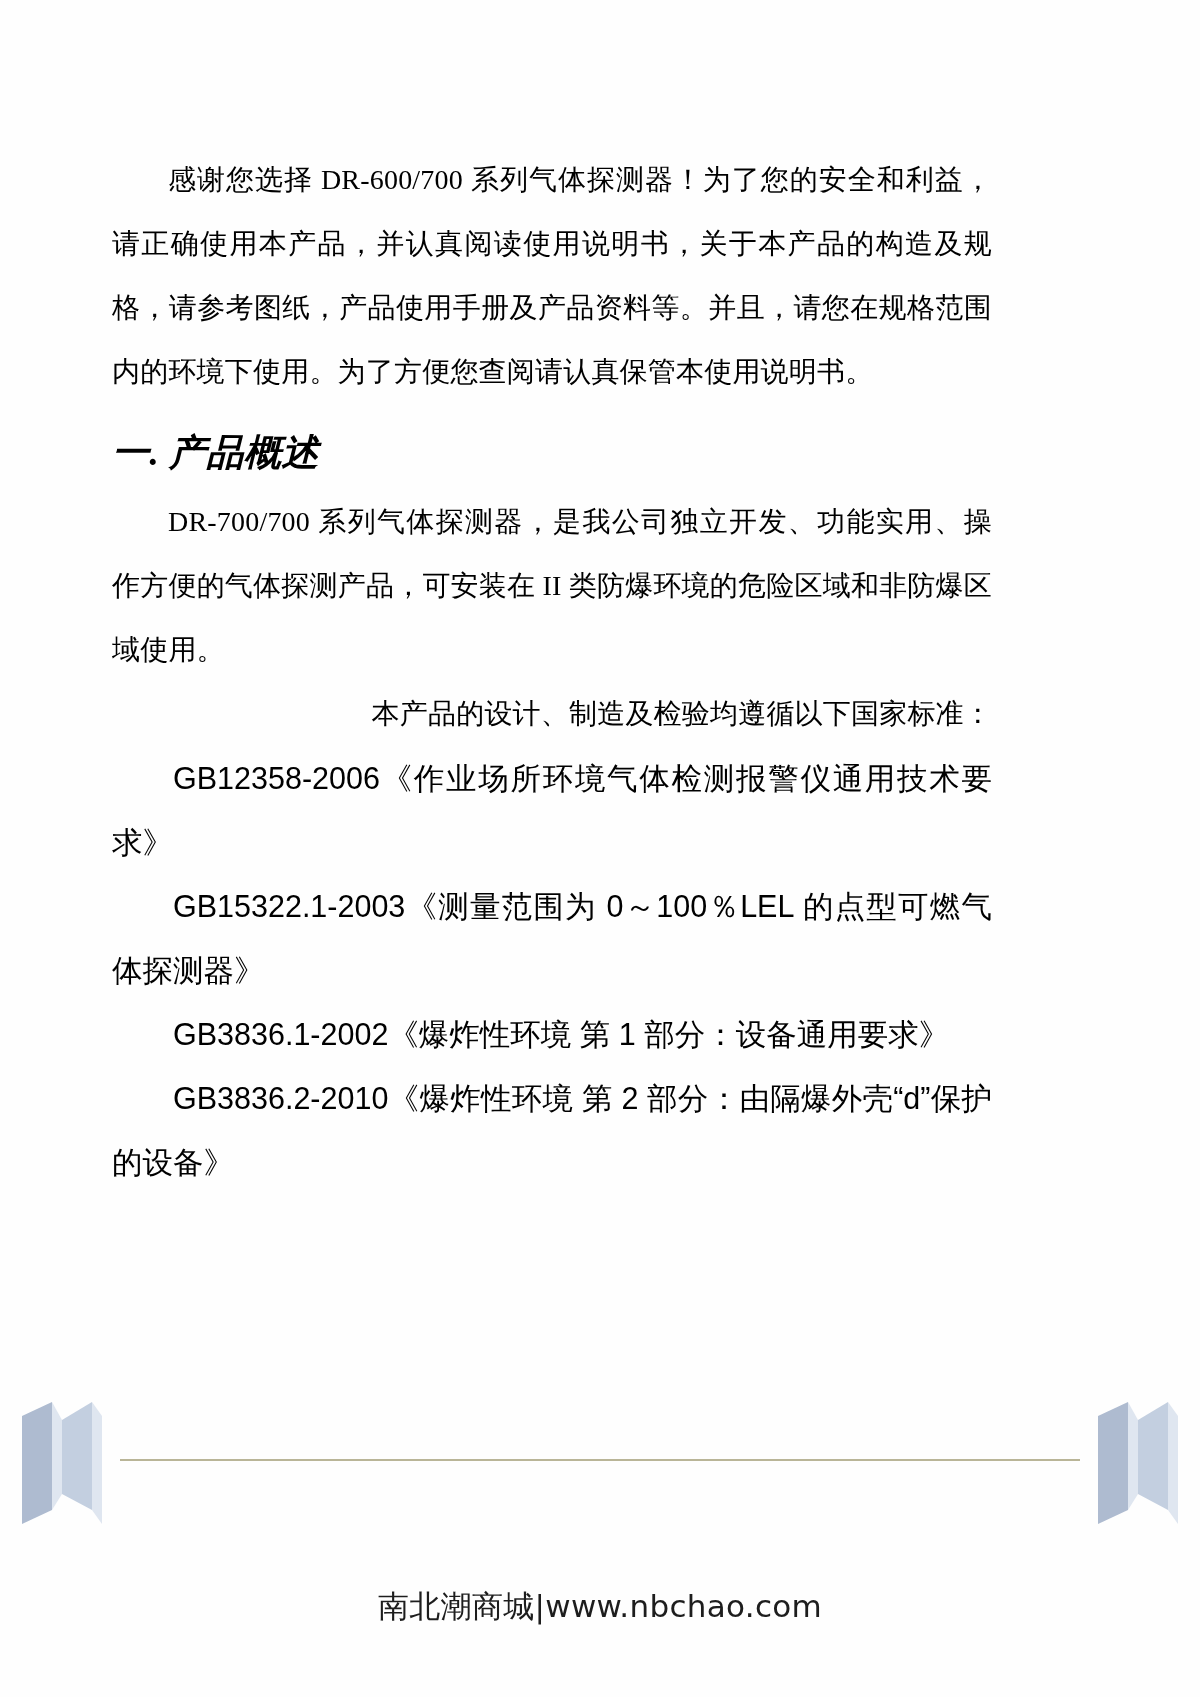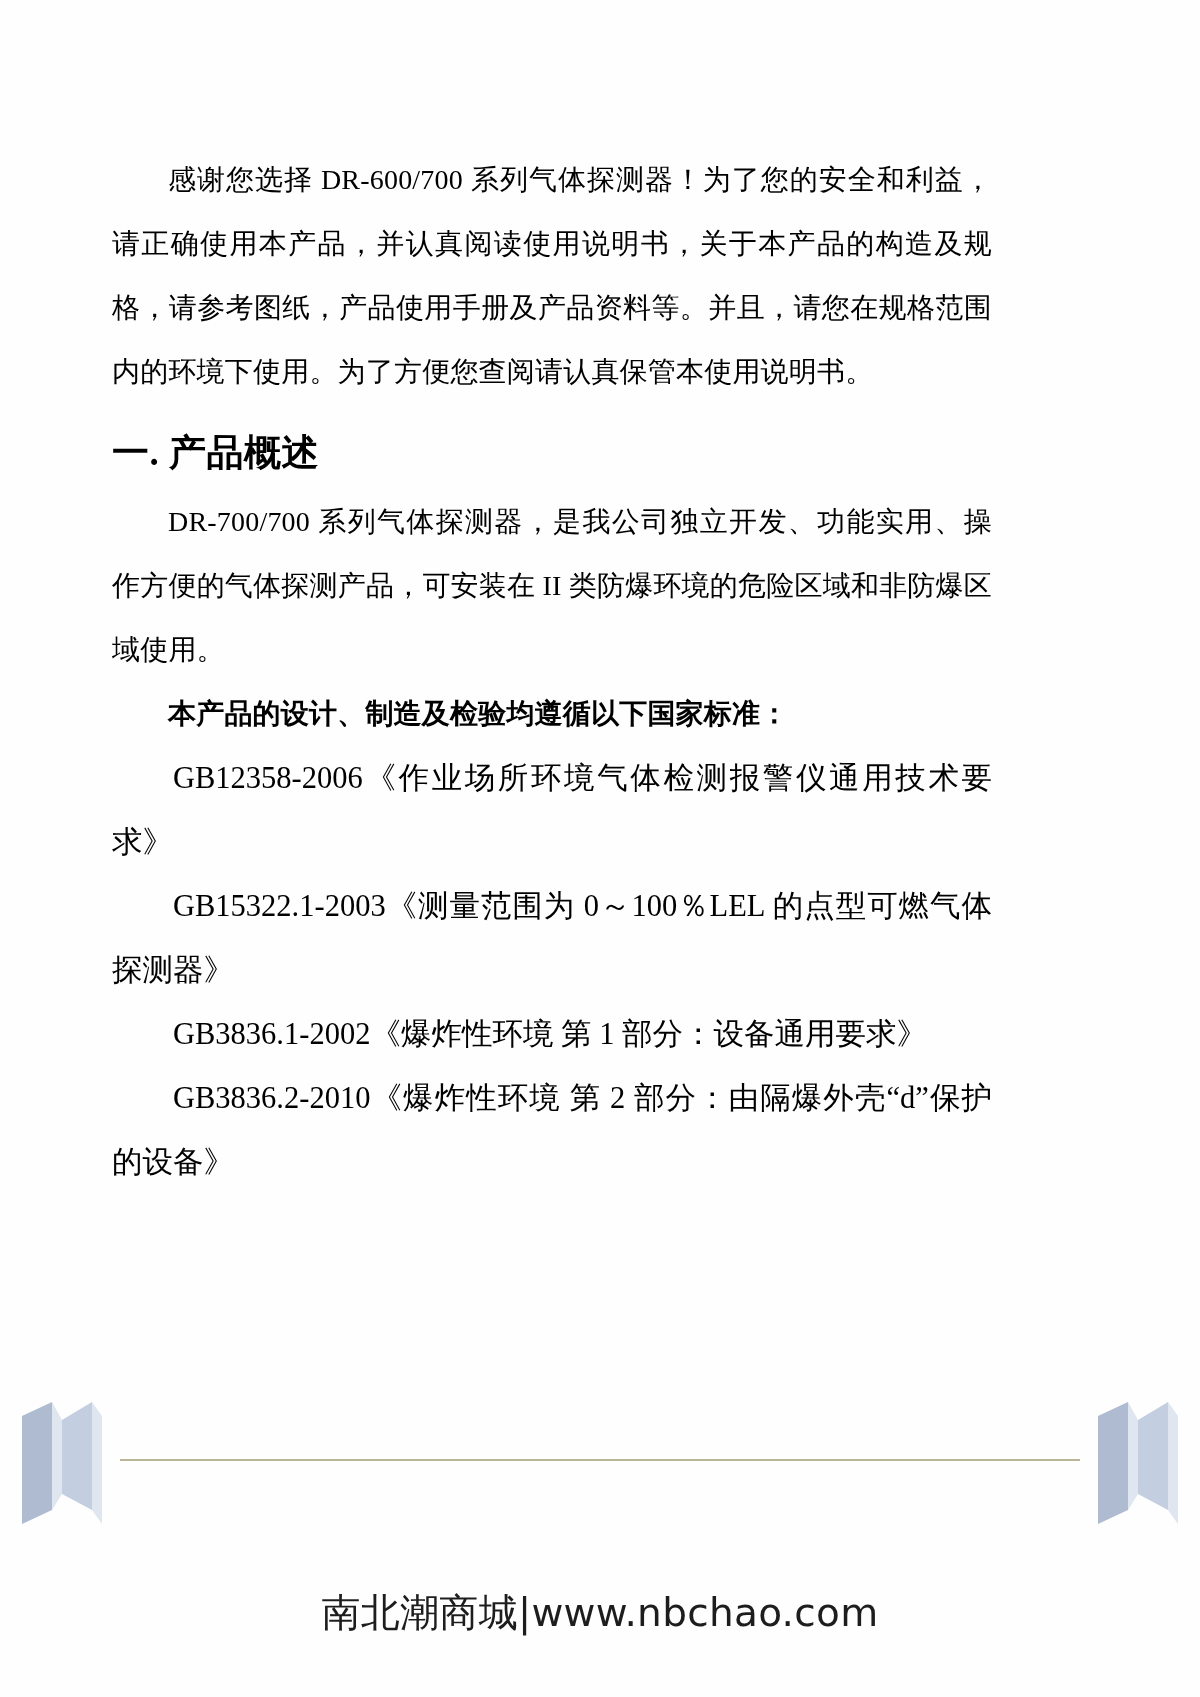--- a/index.html
+++ b/index.html
@@ -35,44 +35,44 @@
     font-size: 28px;
     line-height: 64px;
     text-align: justify;
     text-justify: inter-ideograph;
     text-indent: 2em;
     margin: 0;
     letter-spacing: 0.2px;
     font-family: "Liberation Serif", "DejaVu Serif", serif;
   }
   .para.nojust {
-    text-align: left;
-    font-weight: bold;
+    text-align: right;
   }
 
   
   .heading {
     font-size: 37px;
     line-height: 62px;
     font-weight: bold;
     margin: 18px 0 6px 0;
     text-indent: 0;
     letter-spacing: 0.5px;
     font-family: "Liberation Serif", "DejaVu Serif", serif;
+    font-style: italic;
   }
 
   
   .std {
     font-size: 30.5px;
     line-height: 64px;
     text-align: justify;
     text-justify: inter-ideograph;
     text-indent: 2em;
     margin: 0;
-    font-family: Liberation Serif, serif;
+    font-family: Liberation Sans, sans-serif;
   }
 
   
   .footer-zone {
     position: absolute;
     left: 0;
     right: 0;
     top: 1398px;
     height: 299px;
   }
@@ -92,21 +92,21 @@
   }
   .deco.left  { left: 18px; }
   .deco.right { right: 18px; }
 
   .footer-text {
     position: absolute;
     left: 0;
     right: 0;
     top: 188px;
     text-align: center;
-    font-size: 39px;
+    font-size: 31px;
     color: #1d1d1d;
     font-family: "DejaVu Sans", "Liberation Sans", sans-serif;
     letter-spacing: 0.3px;
   }
 </style>
 </head>
 <body>
 
 <div class="page">
 

